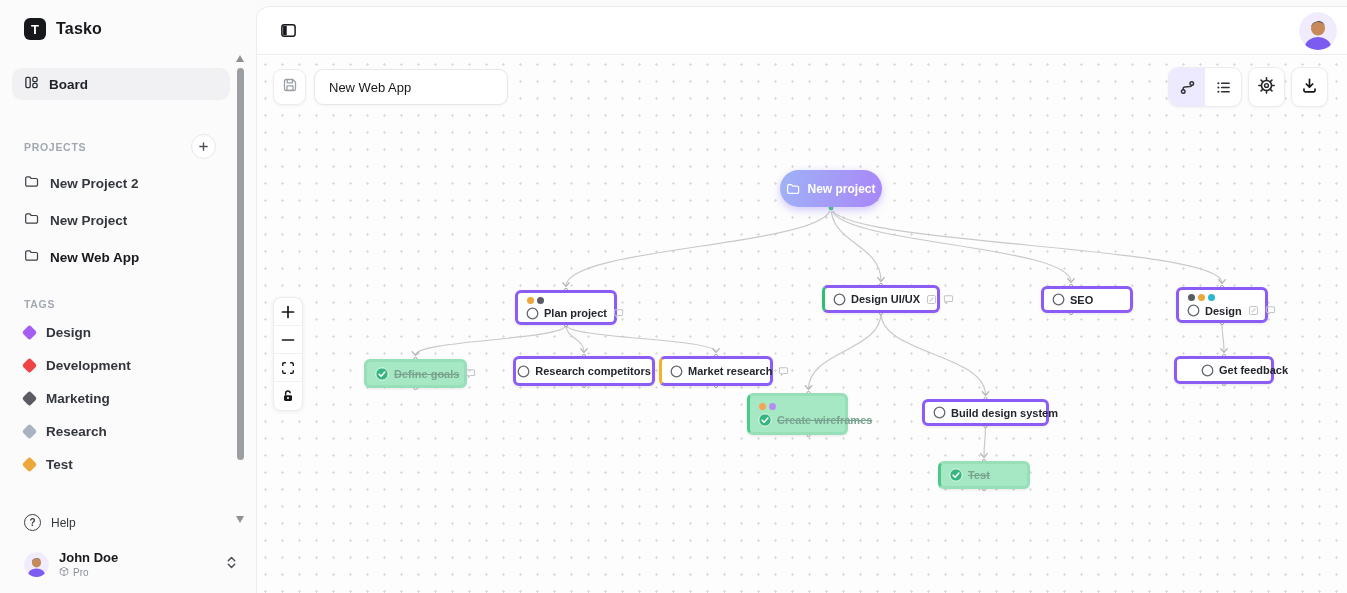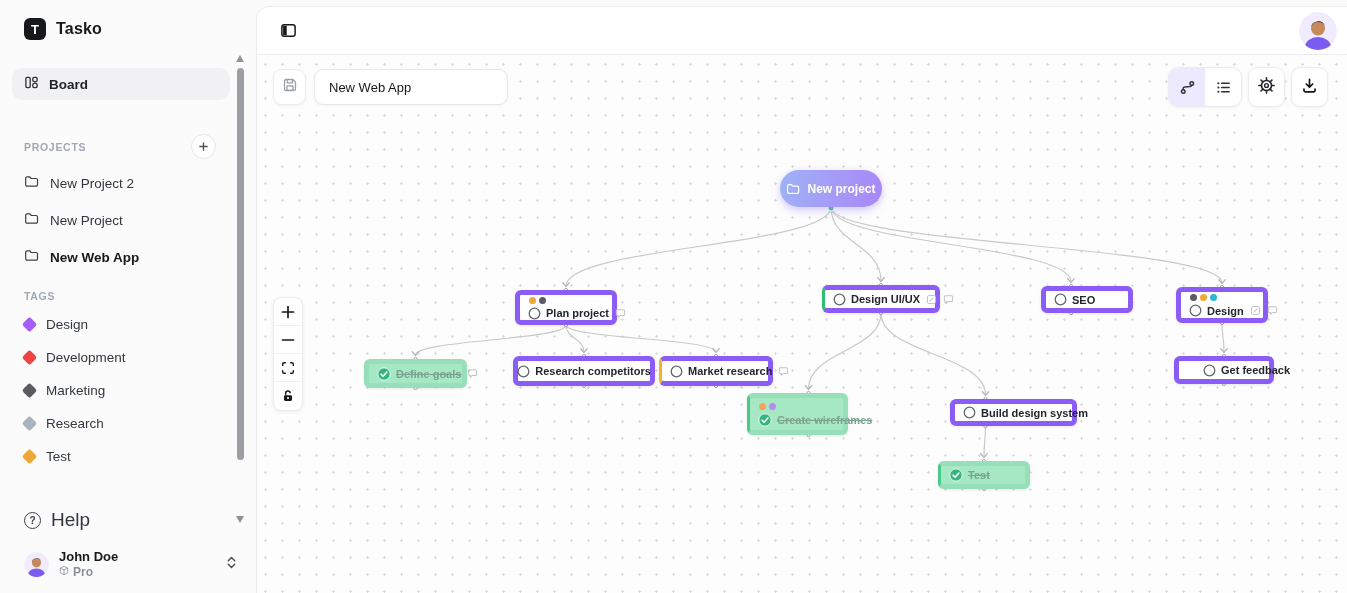--- a/index.html
+++ b/index.html
@@ -14,33 +14,33 @@
 
   .board-item { margin:28px 26px 0 12px; background:#f1f1f3; border-radius:10px; height:32px; display:flex; align-items:center; gap:10px; padding:0 12px; cursor:pointer; }
   .board-item .lbl { font-size:13.5px; font-weight:700; color:#1f2228; }
 
   .section-head { display:flex; align-items:center; justify-content:space-between; margin:34px 40px 0 24px; }
   .section-title { font-size:10.5px; font-weight:bold; color:#a2a8b1; letter-spacing:.7px; }
   .add-btn { width:25px; height:25px; border-radius:50%; background:#fff; border:1px solid #e7e7ea; display:flex; align-items:center; justify-content:center; color:#4b4f56; cursor:pointer; }
 
   .side-list { margin-top:6px; }
   .side-item { display:flex; align-items:center; gap:11px; padding:9px 0 9px 24px; cursor:pointer; }
-  .side-item .side-label { font-size:13.5px; font-weight:400; color:#33373d; }
+  .side-item .side-label { font-size:13.5px; font-weight:700; color:#33373d; }
   .side-item.active-proj .side-label { font-weight:bold; color:#17181c; }
   .diamond { width:11px; height:11px; transform:rotate(45deg); border-radius:2.5px; flex:0 0 auto; }
 
   .help-row { position:absolute; left:24px; bottom:62px; display:flex; align-items:center; gap:10px; cursor:pointer; }
-  .help-row .lbl { font-size:19px; font-weight:500; color:#33373d; }
+  .help-row .lbl { font-size:12px; font-weight:500; color:#33373d; }
   .help-q { width:17px; height:17px; border-radius:50%; border:1.4px solid #3c4047; color:#3c4047; font-size:10px; font-weight:bold; display:flex; align-items:center; justify-content:center; }
 
   .user-row { position:absolute; left:24px; right:18px; bottom:14px; display:flex; align-items:center; gap:10px; cursor:pointer; }
   .avatar-sm { width:25px; height:25px; border-radius:50%; overflow:hidden; flex:0 0 auto; }
   .user-meta { flex:1; }
   .user-name { font-size:13px; font-weight:bold; color:#17181c; }
-  .user-plan { display:flex; align-items:center; gap:4px; font-size:12px; color:#8a8f98; margin-top:1px;font-weight:bold; }
+  .user-plan { display:flex; align-items:center; gap:4px; font-size:10px; color:#8a8f98; margin-top:1px; }
 
   
   .sb-scroll { position:absolute; right:11px; top:55px; width:9px; height:468px; }
   .sb-up { position:absolute; top:0; left:0; width:0; height:0; border-left:4.5px solid transparent; border-right:4.5px solid transparent; border-bottom:7px solid #8e9196; }
   .sb-down { position:absolute; bottom:0; left:0; width:0; height:0; border-left:4.5px solid transparent; border-right:4.5px solid transparent; border-top:7px solid #8e9196; }
   .sb-thumb { position:absolute; top:13px; left:1px; width:7px; height:392px; background:#9b9ea3; border-radius:4px; }
 
   
   .main { position:absolute; left:256px; top:6px; right:0; bottom:0; background:#fff; border:1px solid #ececee; border-right:none; border-bottom:none; border-top-left-radius:14px; overflow:hidden; }
   .topbar { height:48px; border-bottom:1px solid #ececee; display:flex; align-items:center; justify-content:space-between; padding:0 10px 0 18px; background:#fff; position:relative; z-index:5; }
@@ -63,21 +63,21 @@
 
   .controls { position:absolute; left:16px; top:290px; width:30px; background:#fff; border:1px solid #ececee; border-radius:8px; box-shadow:0 1px 4px rgba(0,0,0,.07); overflow:hidden; }
   .ctrl-btn { height:28px; display:flex; align-items:center; justify-content:center; cursor:pointer; border-bottom:1px solid #f1f1f3; }
   .ctrl-btn:last-child { border-bottom:none; }
 
   
   .flow { position:absolute; left:0; top:49px; right:0; bottom:0; }
   .edges-svg { position:absolute; left:0; top:0; }
   .node { position:absolute; display:flex; flex-direction:column; justify-content:center; border-radius:6px; }
   .root-node { align-items:center; flex-direction:row; justify-content:center; gap:7px; color:#fff; font-size:12px; font-weight:bold; border-radius:19px; box-shadow:0 3px 8px rgba(130,100,245,.35); cursor:grab; }
-  .task-node { background:#fff; border:5px solid #8b5cf6; box-shadow:0 1px 3px rgba(0,0,0,.09); padding:3px 8px; cursor:grab; }
+  .task-node { background:#fff; border:3px solid #8b5cf6; box-shadow:0 1px 3px rgba(0,0,0,.09); padding:3px 8px; cursor:grab; }
   .task-node.done { background:#a6e8c4; border-color:#97dfb9; }
   .node-dots { display:flex; gap:3px; margin:1px 0 3px 1px; }
   .node-dots i { width:7px; height:7px; border-radius:50%; display:block; }
   .node-row { display:flex; align-items:center; gap:5px; }
   .node-label { font-size:11px; font-weight:bold; color:#23262c; white-space:nowrap; }
   .node-label.done-lbl { color:#79a28f; text-decoration:line-through; }
   .trail-ico { display:flex; align-items:center; margin-left:1px; }
 </style>
 </head>
 <body>
@@ -121,21 +121,21 @@
         <span class="side-label">New Project</span>
       </div>
       <div class="side-item active-proj">
         <span><svg width="15" height="15" viewBox="0 0 16 16" fill="none" stroke="#3c4047" stroke-width="1.3" stroke-linejoin="round">
             <path d="M1.8 4.6 A1.6 1.6 0 0 1 3.4 3 H6.2 L7.7 4.8 H12.8 A1.6 1.6 0 0 1 14.4 6.4 V11.4 A1.6 1.6 0 0 1 12.8 13 H3.4 A1.6 1.6 0 0 1 1.8 11.4 Z"></path>
           </svg></span>
         <span class="side-label">New Web App</span>
       </div>
     </div>
 
-  <div class="section-head" style="margin-top:14px;">
+  <div class="section-head" style="margin-top:22px;">
     <span class="section-title">TAGS</span>
   </div>
   <div class="side-list">
       <div class="side-item">
         <span class="diamond" style="background: rgb(165, 93, 242);"></span>
         <span class="side-label">Design</span>
       </div>
       <div class="side-item">
         <span class="diamond" style="background: rgb(238, 68, 68);"></span>
         <span class="side-label">Development</span>
@@ -391,21 +391,21 @@
           <span class="node-row">
             <span style="display:flex;">
               <svg width="14" height="14" viewBox="0 0 14 14">
                 <circle cx="7" cy="7" r="6.2" fill="#35b57f" stroke="#eafaf1" stroke-width="1"></circle>
                 <path d="M4.1 7.2 L6.1 9.2 L9.9 5" stroke="#fff" stroke-width="1.6" fill="none" stroke-linecap="round" stroke-linejoin="round"></path>
               </svg>
             </span>
             <span class="node-label done-lbl">Create wireframes</span>
           </span>
         </div>
-        <div class="node task-node" style="left: 693px; top: 343px; width: 127px; height: 27px;">
+        <div class="node task-node" style="left: 665px; top: 343px; width: 127px; height: 27px;">
           <span class="node-row">
             <span style="display:flex;">
               <svg width="13" height="13" viewBox="0 0 14 14">
                 <circle cx="7" cy="7" r="5.7" fill="#fff" stroke="#62676f" stroke-width="1.4"></circle>
               </svg>
             </span>
             <span class="node-label">Build design system</span>
           </span>
         </div>
         <div class="node task-node" style="left: 917px; top: 300px; width: 100px; height: 28px; padding-left: 24px;">

